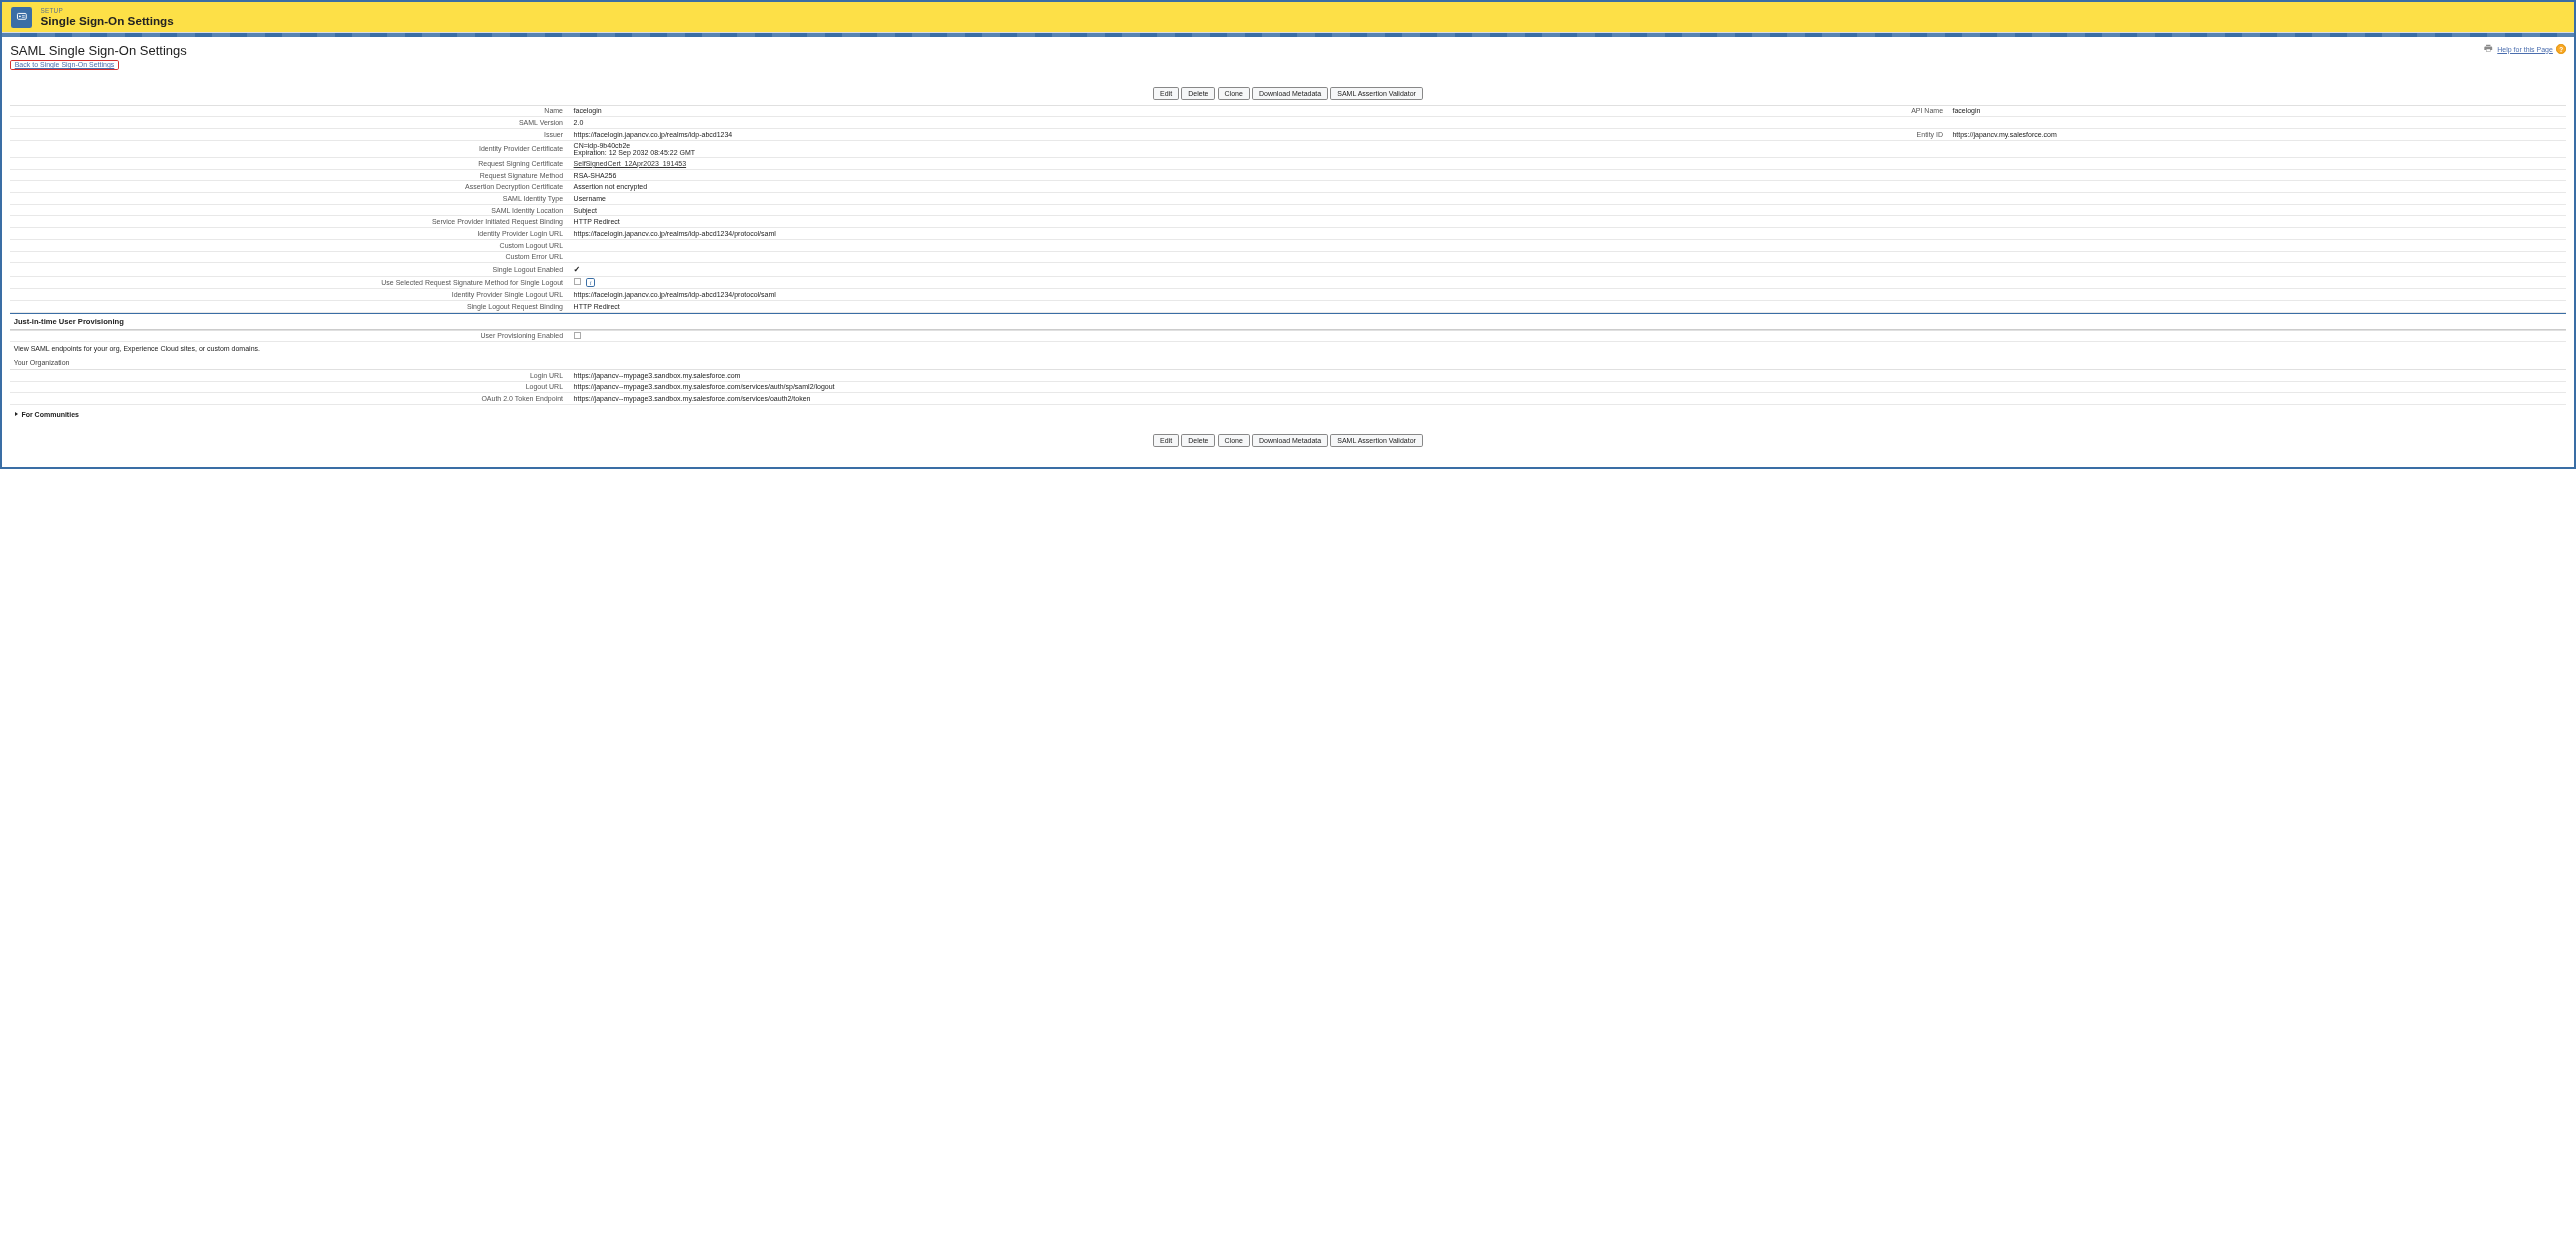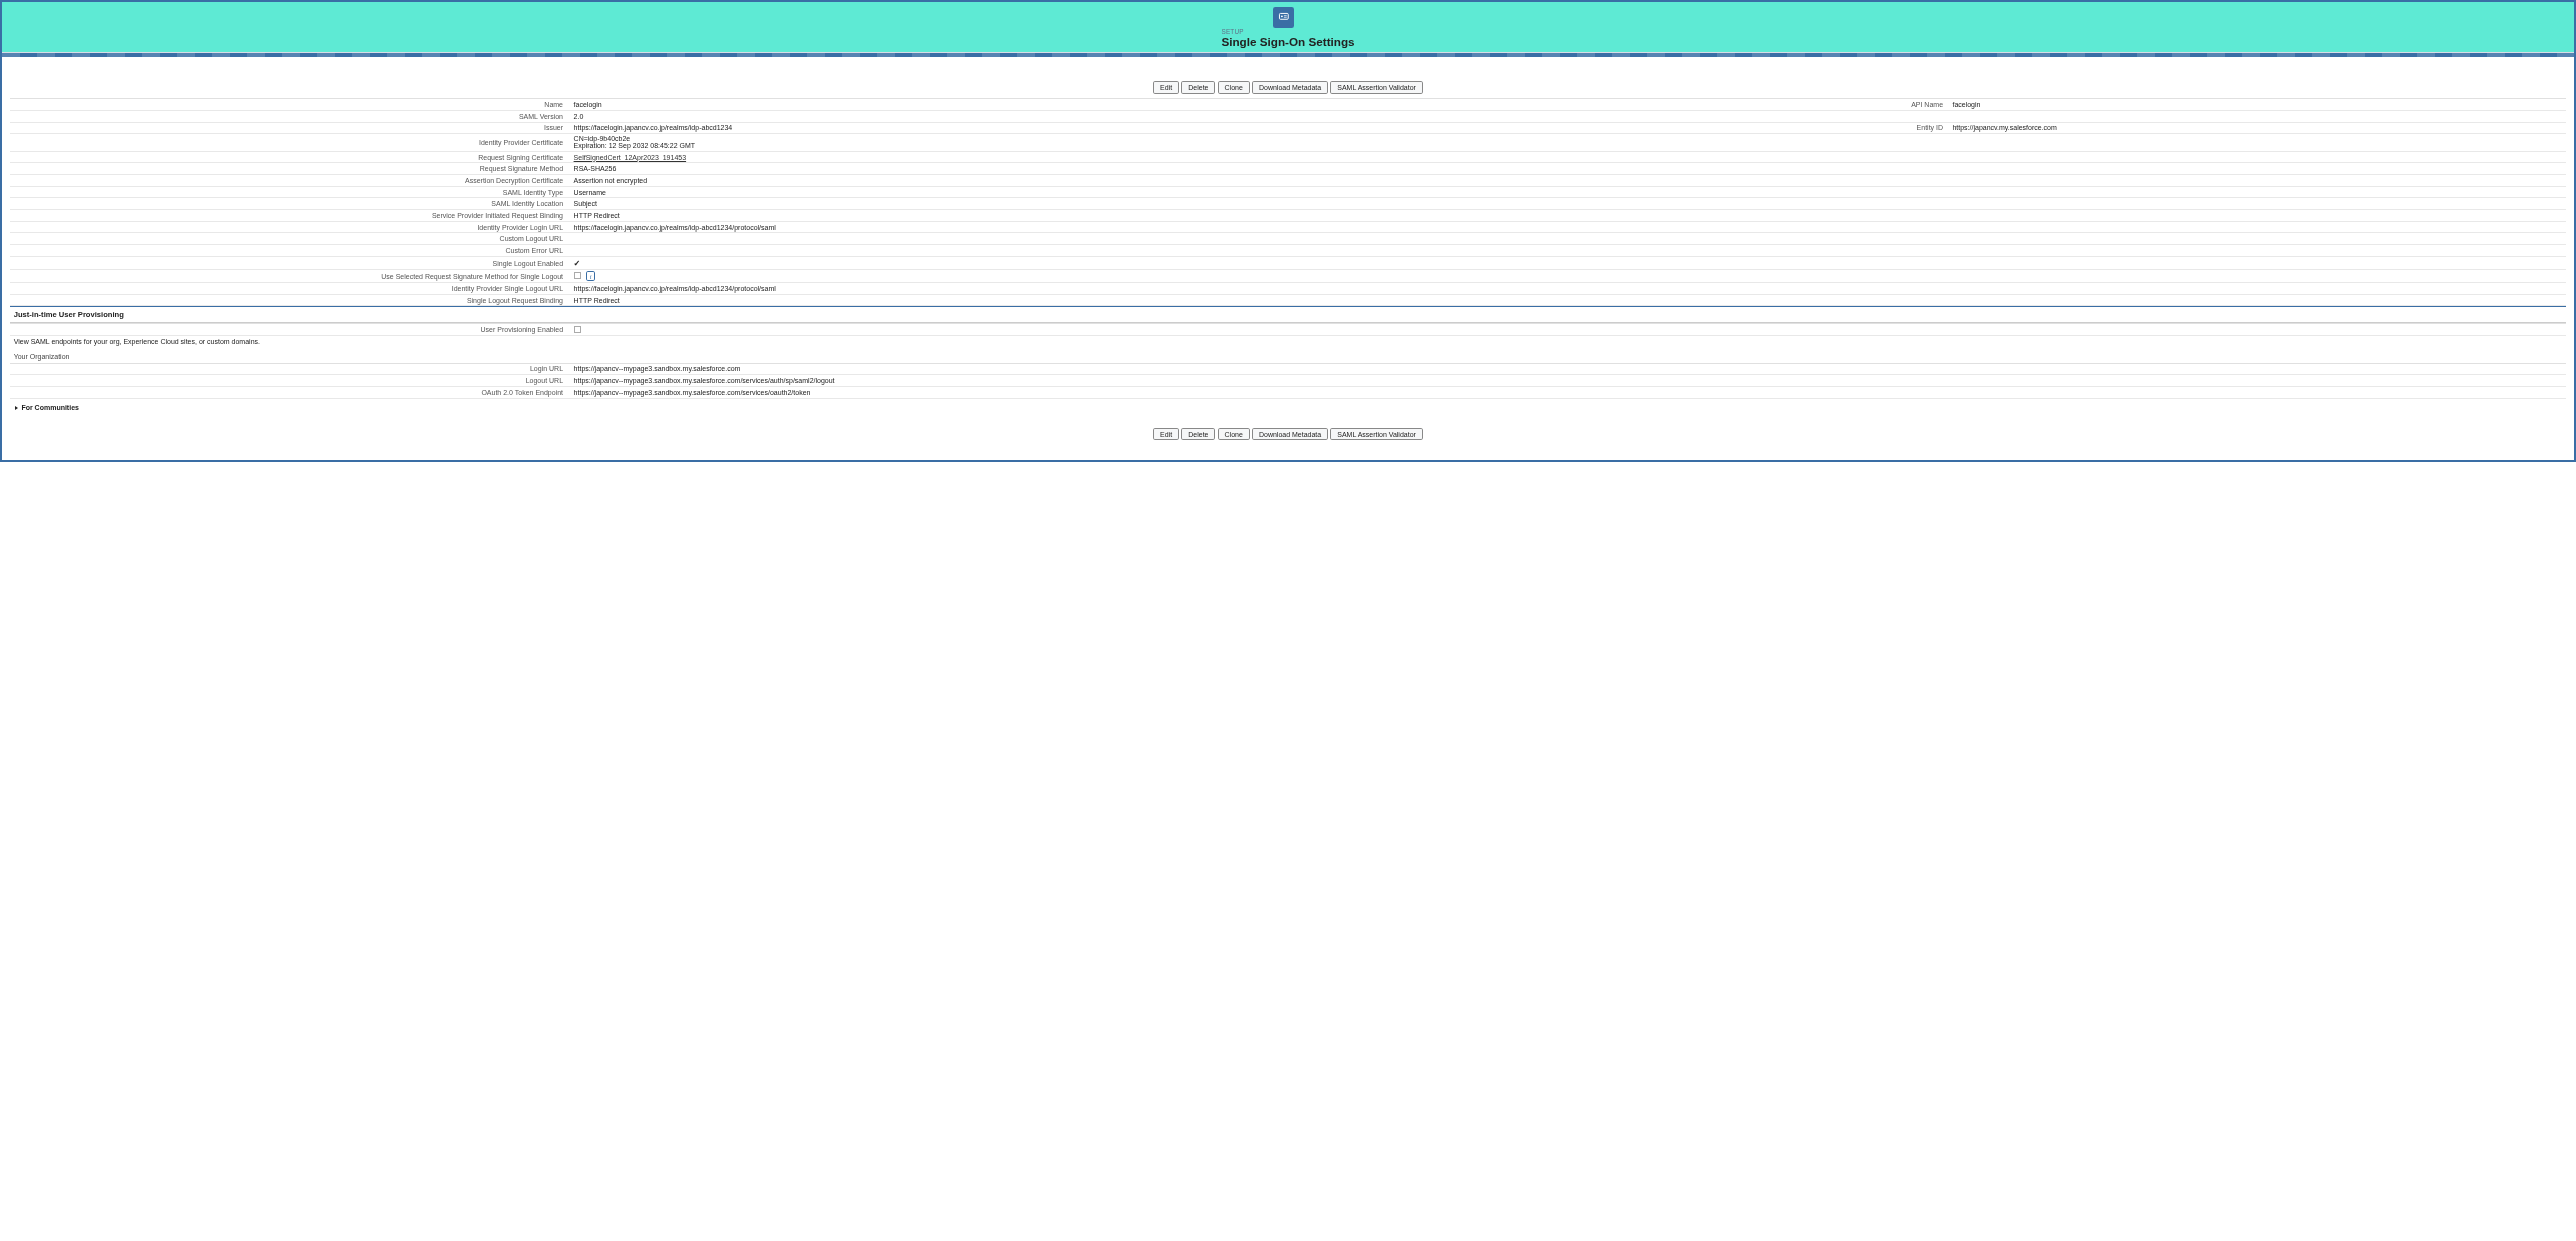--- a/index.html
+++ b/index.html
@@ -6,26 +6,25 @@
   body {
     font-family: Arial, Helvetica, sans-serif;
     font-size: 7px;
     background: #ffffff;
     color: #333;
   }
   .outer-frame {
     border: 2.3px solid #3a6ea5;
   }
   .header-bar {
-    background: #5eead4;
+    background: #fde047;
     border-bottom: 0.6px solid #d8dde6;
     padding: 4.7px 9.4px;
     display: flex;
     align-items: center;
-    flex-direction: column;
   }
   .header-icon {
     width: 21px;
     height: 21px;
     background: #3a6ea5;
     border-radius: 2.3px;
     display: flex;
     align-items: center;
     justify-content: center;
     color: #fff;
@@ -191,20 +190,35 @@
     </div>
     <div class="header-labels">
       <div class="sup">SETUP</div>
       <div class="title">Single Sign-On Settings</div>
     </div>
   </div>
 
   <div class="decor-strip"></div>
 
   <div class="content">
+    <div class="page-top">
+      <div>
+        <div class="page-heading">SAML Single Sign-On Settings</div>
+        <a href="#" class="back-link">Back to Single Sign-On Settings</a>
+      </div>
+      <div class="help-area">
+        <span class="printer-icon">
+          <svg viewBox="0 0 24 24">
+              <path d="M19 8H5c-1.1 0-2 .9-2 2v6h4v4h10v-4h4v-6c0-1.1-.9-2-2-2zM7 4h10v3H7V4zm9 15H8v-5h8v5z"></path>
+            </svg>
+        </span>
+        <a href="#" class="help-link">Help for this Page</a>
+        <span class="help-icon-q">?</span>
+      </div>
+    </div>
 
     <div class="button-row">
       <button class="sf-btn">Edit</button>
       <button class="sf-btn">Delete</button>
       <button class="sf-btn">Clone</button>
       <button class="sf-btn">Download Metadata</button>
       <button class="sf-btn">SAML Assertion Validator</button>
     </div>
 
     <div class="detail-table">

